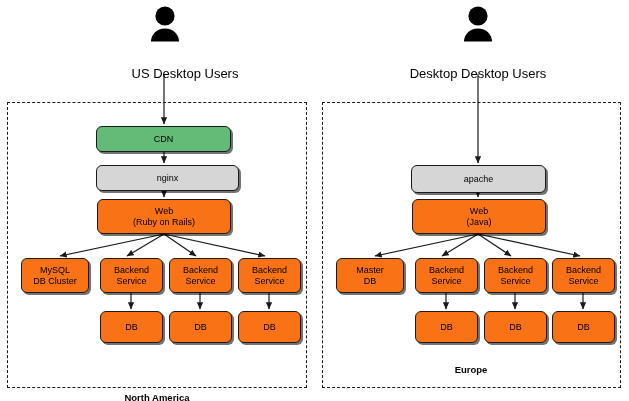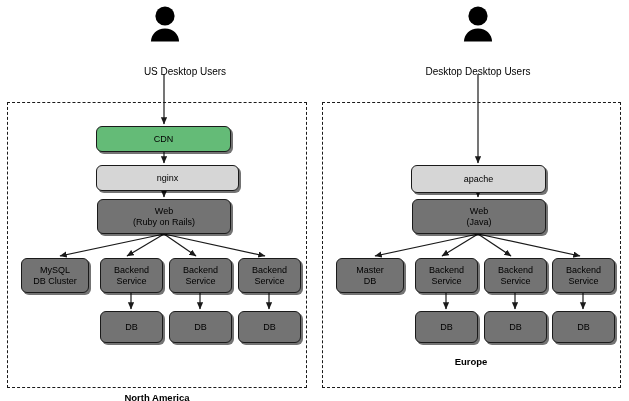--- a/index.html
+++ b/index.html
@@ -34,41 +34,41 @@
     align-items: center;
     justify-content: center;
     text-align: center;
     font-size: 9px;
     line-height: 11px;
     color: #000000;
     box-shadow: 2px 2px 0 rgba(0,0,0,0.55);
     padding: 12px 2px;
     white-space: pre-line;
   }
-  .node.blue   { background: #737373; }
+  .node.blue   { background: #f97316; }
   .node.green  { background: #64bb77; }
   .node.grey   { background: #d6d6d6; }
 
   .region {
     position: absolute;
     box-sizing: border-box;
     border: 1px dashed #1a1a1a;
     background: transparent;
   }
   .region-label {
     position: absolute;
     font-size: 9.5px;
     font-weight: bold;
     color: #000000;
     text-align: center;
     white-space: nowrap;
   }
   .user-label {
     position: absolute;
-    font-size: 10px;
+    font-size: 13px;
     color: #000000;
     text-align: center;
     white-space: nowrap;
   }
   .person {
     position: absolute;
   }
 </style>
 </head>
 <body>
@@ -150,16 +150,16 @@
 Service</div>
       <div class="node blue" style="left: 552px; top: 258px; width: 63px; height: 35px;">Backend
 Service</div>
       <div class="node blue" style="left: 415px; top: 311px; width: 63px; height: 32px;">DB</div>
       <div class="node blue" style="left: 484px; top: 311px; width: 63px; height: 32px;">DB</div>
       <div class="node blue" style="left: 552px; top: 311px; width: 63px; height: 32px;">DB</div>
     </div>
 
   <div id="region-labels">
       <div class="region-label" style="left: 87px; top: 352px; width: 140px; margin-top: 40px;">North America</div>
-      <div class="region-label" style="left: 401px; top: 356px; width: 140px;">Europe</div>
+      <div class="region-label" style="left: 401px; top: 364px; width: 140px;">Europe</div>
     </div>
 
 </div>
 
 </body></html>

